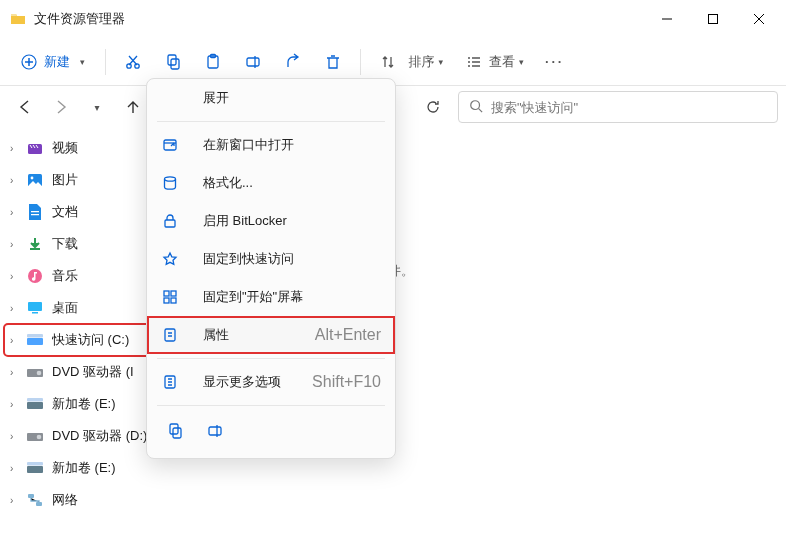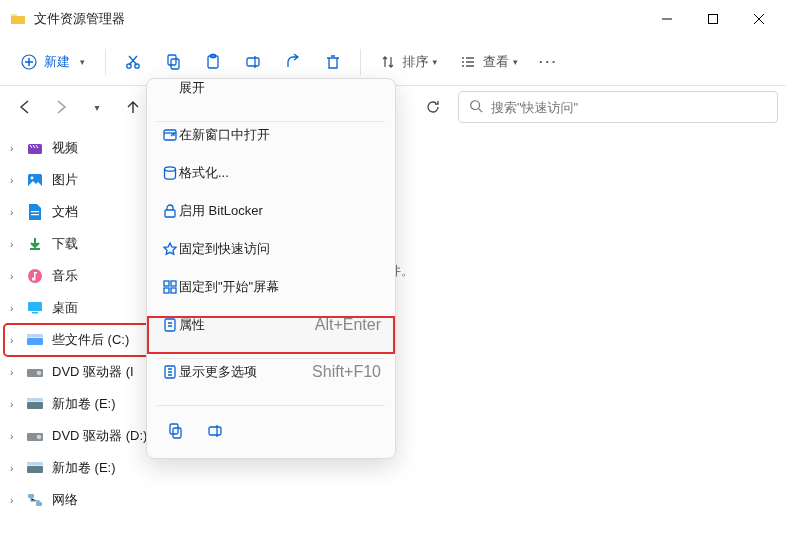--- a/index.html
+++ b/index.html
@@ -28,21 +28,21 @@
   .tree-row.highlight { outline: 2px solid #e03030; outline-offset: -1px; }
   .content { flex: 1; padding: 12px 16px; position: relative; }
   .folder-item { display: flex; align-items: center; gap: 12px; height: 56px; }
   .folder-item .ficon { width: 44px; height: 44px; border-radius: 4px; display: flex; align-items: center; justify-content: center; }
   .folder-item .ftext .fname { font-size: 13px; }
   .folder-item .ftext .fsub { font-size: 12px; color: #666; }
   .folder-item .ftext .pin { color: #888; font-size: 11px; }
   .empty-msg { color: #666; font-size: 13px; margin-top: 10px; padding-left: 4px; }
   
   .ctx { position: absolute; left: 146px; top: 78px; width: 250px; background: #fbfbfb; border: 1px solid #ddd; border-radius: 8px; box-shadow: 0 8px 24px rgba(0,0,0,.15); padding-bottom: 6px; z-index: 50; }
-  .ctx-row { display: flex; align-items: flex-start; height: 38px; padding: 0 14px; gap: 0; font-size: 13px; color: #222; }
+  .ctx-row { display: flex; align-items: center; height: 38px; padding: 0 14px; gap: 24px; font-size: 13px; color: #222; }
   .ctx-row .cico { width: 18px; height: 18px; display: flex; align-items: center; justify-content: center; color: #0a64d6; }
   .ctx-row .clbl { flex: 1; }
   .ctx-row .ckey { color: #888; font-size: 16px; }
   .ctx-row.highlight { outline: 2px solid #e03030; outline-offset: -2px; background: #f7f7f7; }
   .ctx-sep { height: 1px; background: #e6e6e6; margin: 4px 10px; }
   .ctx-iconrow { display: flex; align-items: center; gap: 12px; height: 42px; padding: 0 14px; }
   .ctx-iconrow .ibtn { width: 28px; height: 28px; display: flex; align-items: center; justify-content: center; color: #0a64d6; }
 </style>
 </head>
 <body>
@@ -133,21 +133,21 @@
         </svg>
       </span>
     </div>
   <div class="tb-sep"></div>
   <div class="tb-btn">
     <span class="tb-ico">
         <svg width="16" height="16" viewBox="0 0 16 16" fill="none" stroke="#555" stroke-width="1.3">
           <path d="M5 3v10M3 5l2-2 2 2M11 13V3M9 11l2 2 2-2"></path>
         </svg>
       </span>
-    <span style="margin-left:6px">排序</span>
+    <span style="margin-left:12px">排序</span>
     <span style="font-size:9px;color:#555;margin-left:4px">▾</span>
   </div>
   <div class="tb-btn">
     <span class="tb-ico">
         <svg width="16" height="16" viewBox="0 0 16 16" fill="none" stroke="#555" stroke-width="1.3">
           <path d="M2 4h2M6 4h8M2 8h2M6 8h8M2 12h2M6 12h8"></path>
         </svg>
       </span>
     <span style="margin-left:6px">查看</span>
     <span style="font-size:9px;color:#555;margin-left:4px">▾</span>
@@ -255,21 +255,21 @@
     <span class="lbl">桌面</span>
       </div>
       <div class="tree-row highlight">
         <span class="chev">›</span>
     <span class="ico">
           <svg width="16" height="12" viewBox="0 0 16 12">
             <rect x="0" y="4" width="16" height="7" rx="1" fill="#4da3ff"></rect>
             <rect x="0" y="0" width="16" height="3.5" rx="1" fill="#bcd4f0"></rect>
           </svg>
         </span>
-    <span class="lbl">些文件后 (C:)</span>
+    <span class="lbl">快速访问 (C:)</span>
       </div>
       <div class="tree-row">
         <span class="chev">›</span>
     <span class="ico">
           <svg width="16" height="12" viewBox="0 0 16 12">
             <rect x="0" y="3" width="16" height="8" rx="1" fill="#8a8f95"></rect>
             <circle cx="12" cy="7" r="2.3" fill="#cfd3d7"></circle>
           </svg>
         </span>
     <span class="lbl">DVD 驱动器 (I</span>

